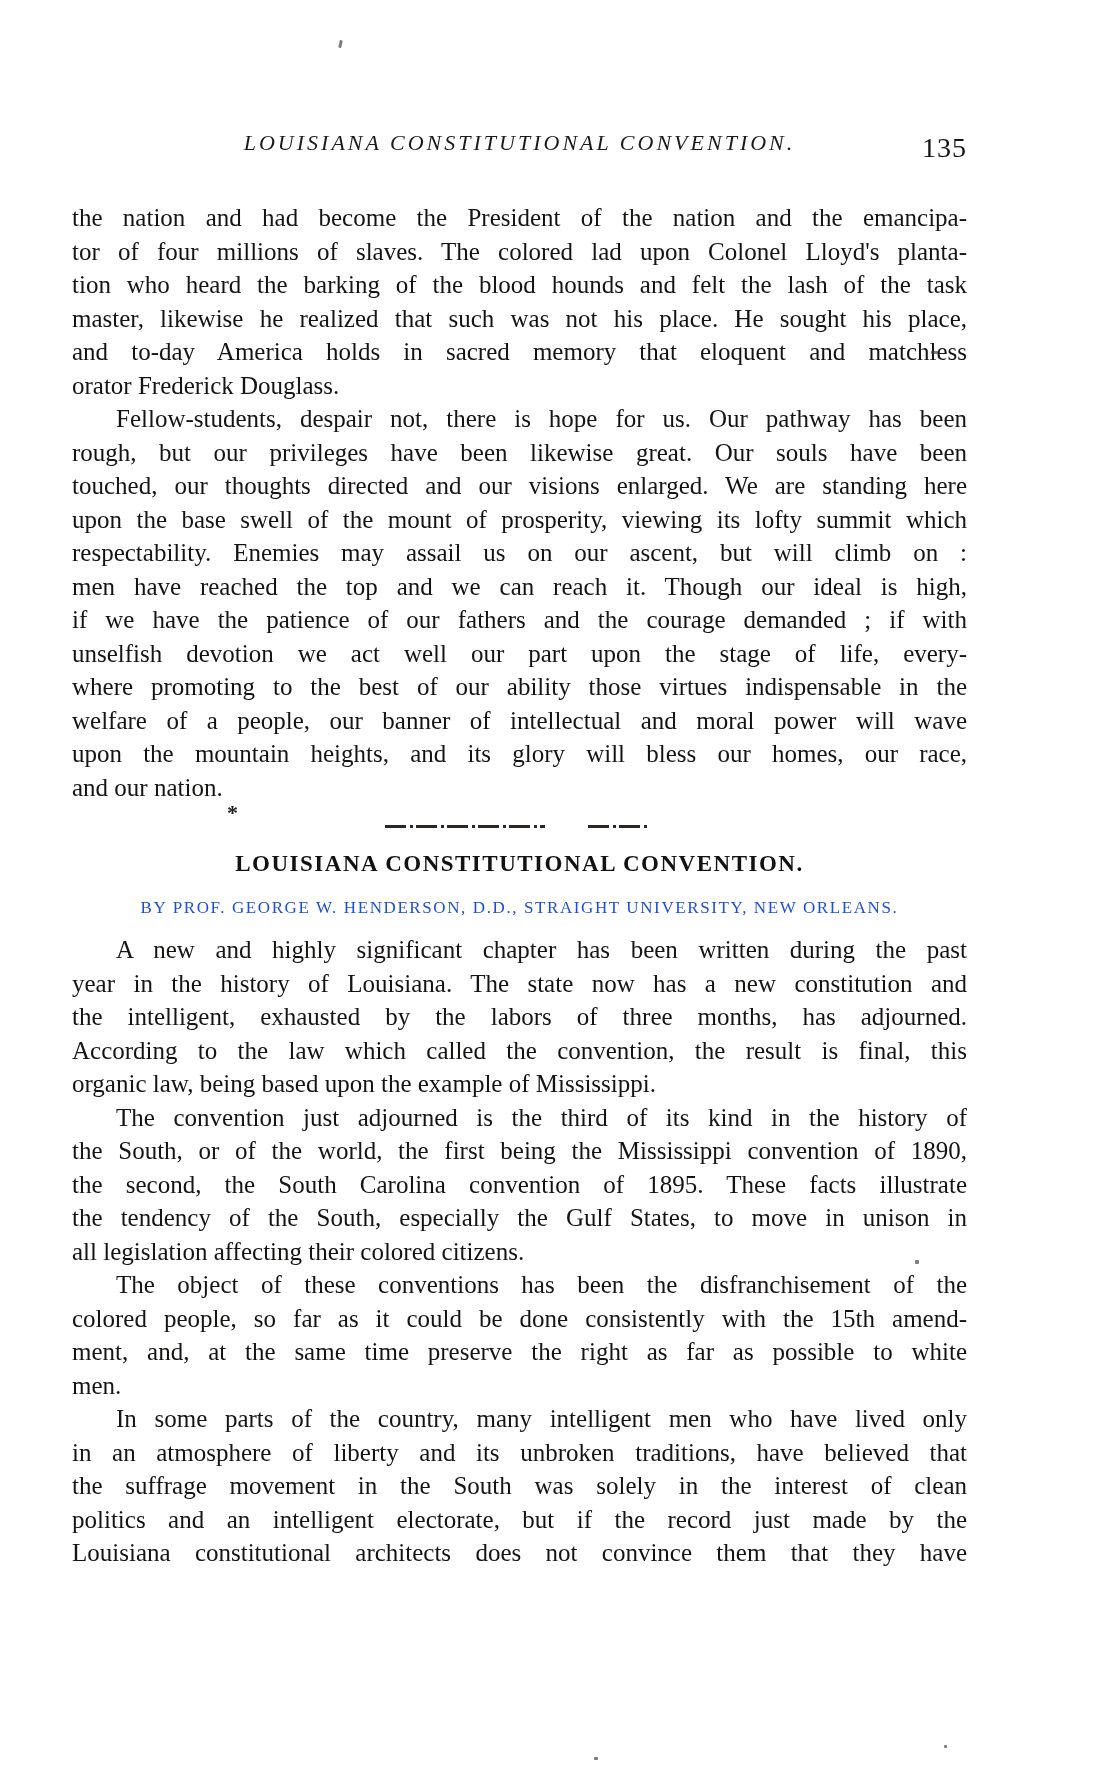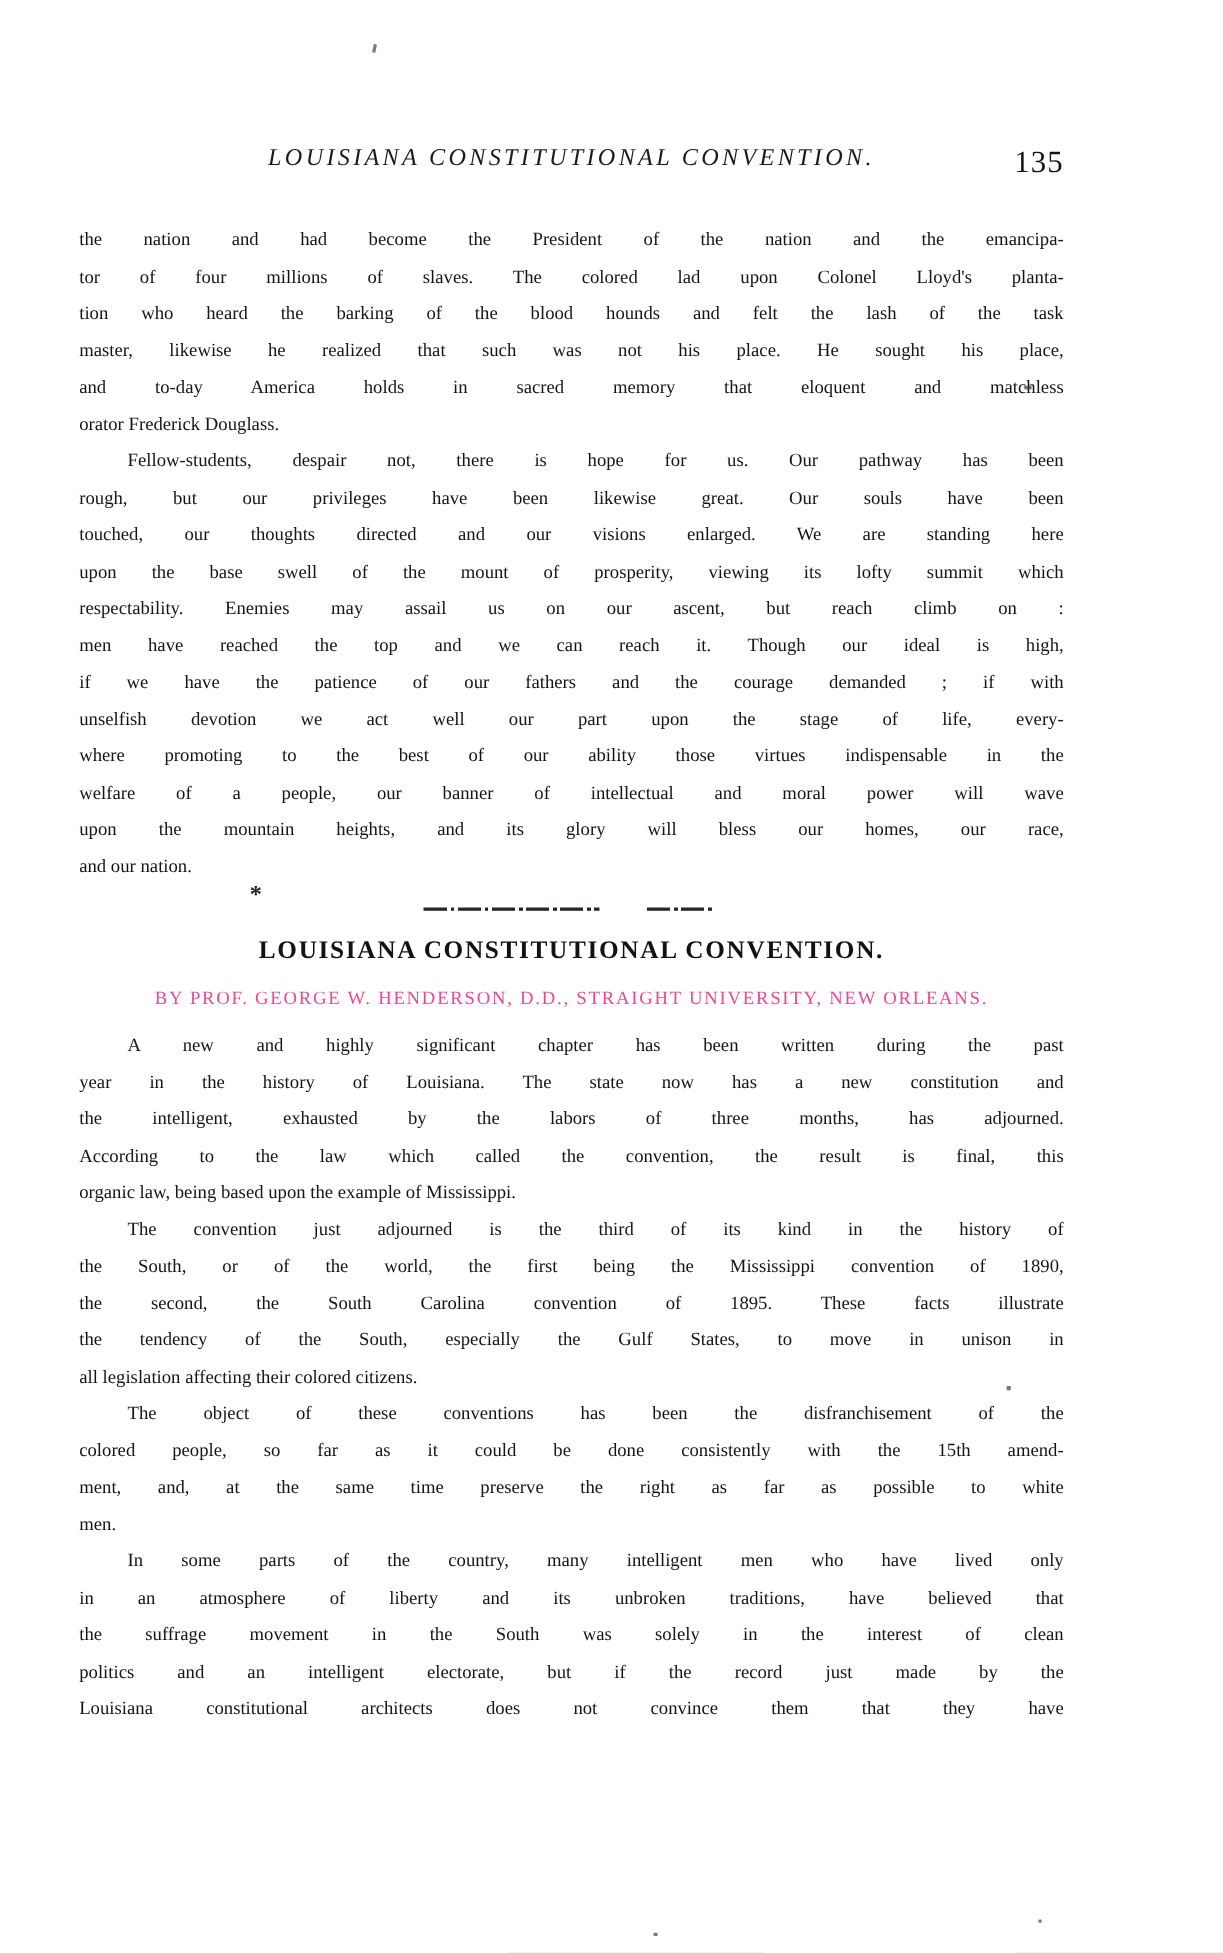--- a/index.html
+++ b/index.html
@@ -32,21 +32,21 @@
     white-space:nowrap;
     color:#1c1a18;
   }
   .rh-folio{
     position:absolute;
     right:0;top:2px;
     font-size:28px;
     letter-spacing:1px;
   }
   
-  .body-text{font-size:17px;}
+  .body-text{font-size:25px;}
   .first-block{margin-top:37px;}
   .para{margin:0;}
   .line{
     height:33.5px;
     line-height:33.5px;
     text-align:justify;
     text-align-last:justify;
     overflow:hidden;
   }
   .line.indent{text-indent:44px;}
@@ -74,21 +74,21 @@
     letter-spacing:1.5px;
     color:#141210;
   }
   .byline{
     margin-top:16px;
     height:24px;line-height:24px;
     text-align:center;
     font-size:17px;
     letter-spacing:1.6px;
     white-space:nowrap;
-    color:#ec4899;
+    color:#1d4ed8;
   }
   .article-text{margin-top:13px;}
   
   .speck{position:absolute;background:#3a3835;border-radius:1px;opacity:.65;}
   .speck-a{left:339px;top:40px;width:3px;height:8px;transform:rotate(12deg);}
   .speck-b{left:931px;top:351px;width:7px;height:3px;}
   .speck-c{left:915px;top:1260px;width:4px;height:4px;}
   .speck-d{left:594px;top:1757px;width:4px;height:3px;}
   .speck-e{left:944px;top:1745px;width:3px;height:3px;}
 </style>
@@ -110,21 +110,21 @@
           <div class="line">tion who heard the barking of the blood hounds and felt the lash of the task</div>
           <div class="line">master, likewise he realized that such was not his place. He sought his place,</div>
           <div class="line">and to-day America holds in sacred memory that eloquent and matchless</div>
           <div class="line last">orator Frederick Douglass.</div>
         </div>
         <div class="para">
           <div class="line indent">Fellow-students, despair not, there is hope for us. Our pathway has been</div>
           <div class="line">rough, but our privileges have been likewise great. Our souls have been</div>
           <div class="line">touched, our thoughts directed and our visions enlarged. We are standing here</div>
           <div class="line">upon the base swell of the mount of prosperity, viewing its lofty summit which</div>
-          <div class="line">respectability. Enemies may assail us on our ascent, but reach climb on :</div>
+          <div class="line">respectability. Enemies may assail us on our ascent, but will climb on :</div>
           <div class="line">men have reached the top and we can reach it. Though our ideal is high,</div>
           <div class="line">if we have the patience of our fathers and the courage demanded ; if with</div>
           <div class="line">unselfish devotion we act well our part upon the stage of life, every-</div>
           <div class="line">where promoting to the best of our ability those virtues indispensable in the</div>
           <div class="line">welfare of a people, our banner of intellectual and moral power will wave</div>
           <div class="line">upon the mountain heights, and its glory will bless our homes, our race,</div>
           <div class="line last">and our nation.</div>
         </div>
       </div>
 

